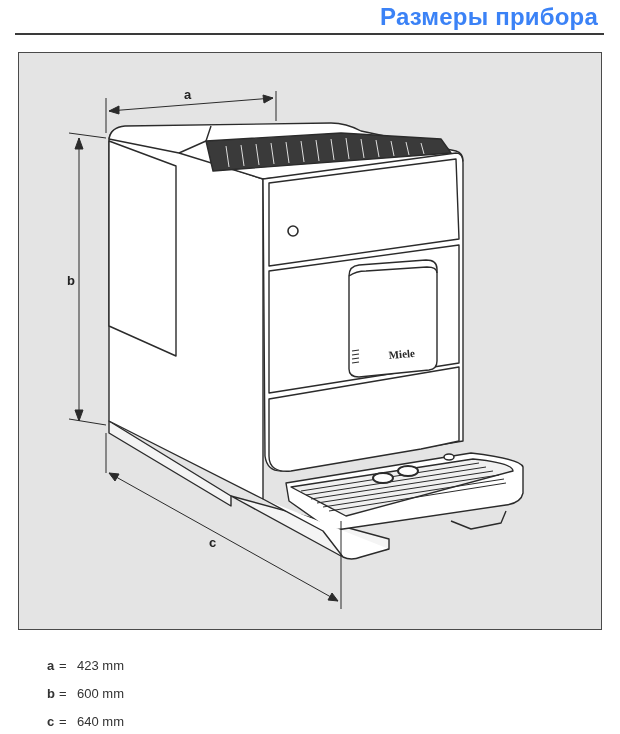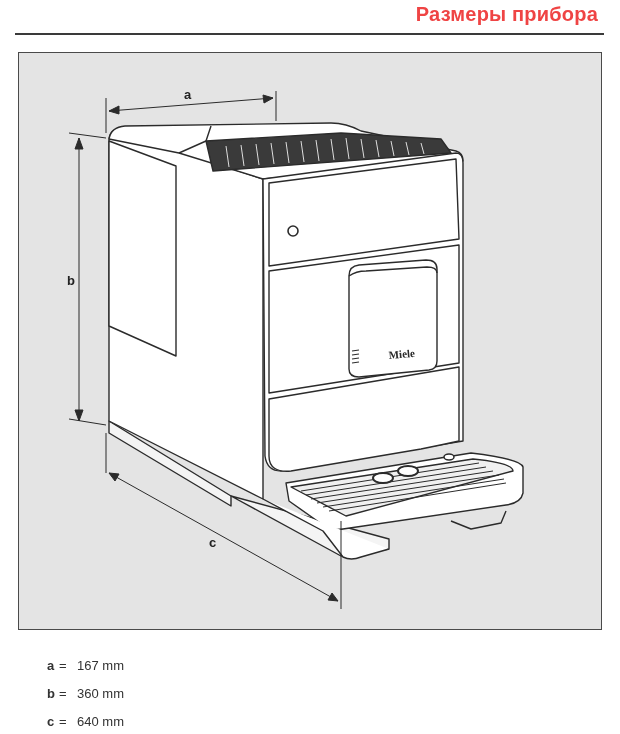--- a/index.html
+++ b/index.html
@@ -1,17 +1,17 @@
 <!DOCTYPE html>
 <html><head>
 <meta charset="utf-8">
 <style>
   html, body { margin:0; padding:0; background:#ffffff; }
   body { width:620px; height:734px; position:relative; overflow:hidden; font-family:"Liberation Sans", sans-serif; }
-  .header-title { position:absolute; right:22px; top:3px; font-size:20px; font-weight:bold; color:#ef4444; letter-spacing:0.2px; }
+  .header-title { position:absolute; right:22px; top:3px; font-size:24px; font-weight:bold; color:#3b82f6; letter-spacing:0.2px; }
   .header-rule { position:absolute; left:15px; top:33px; width:589px; height:2px; background:#3a3a3a; }
   .diagram-frame { position:absolute; left:18px; top:52px; width:584px; height:578px; background:#e4e4e4; border:1px solid #4a4a4a; box-sizing:border-box; }
   .diagram-frame svg { position:absolute; left:0; top:0; }
   .dim-list { position:absolute; left:47px; top:658px; }
   .dim-row { height:28px; font-size:13px; color:#333; display:flex; align-items:baseline; }
   .dim-key { font-weight:bold; width:12px; }
   .dim-eq { width:18px; }
   .dim-val { }
   .dim-label { font-size:13px; font-weight:bold; fill:#222; font-family:"Liberation Sans", sans-serif; }
 </style>
@@ -114,25 +114,25 @@
     <text class="dim-label" x="183" y="98">a</text>
     <text class="dim-label" x="66" y="284">b</text>
     <text class="dim-label" x="208" y="546">c</text>
   </svg>
 </div>
 
 <div class="dim-list">
   <div class="dim-row">
     <span class="dim-key">a</span>
     <span class="dim-eq">=</span>
-    <span class="dim-val">167 mm</span>
+    <span class="dim-val">423 mm</span>
   </div>
   <div class="dim-row">
     <span class="dim-key">b</span>
     <span class="dim-eq">=</span>
-    <span class="dim-val">360 mm</span>
+    <span class="dim-val">600 mm</span>
   </div>
   <div class="dim-row">
     <span class="dim-key">c</span>
     <span class="dim-eq">=</span>
     <span class="dim-val">640 mm</span>
   </div>
 </div>
 
 </body></html>

